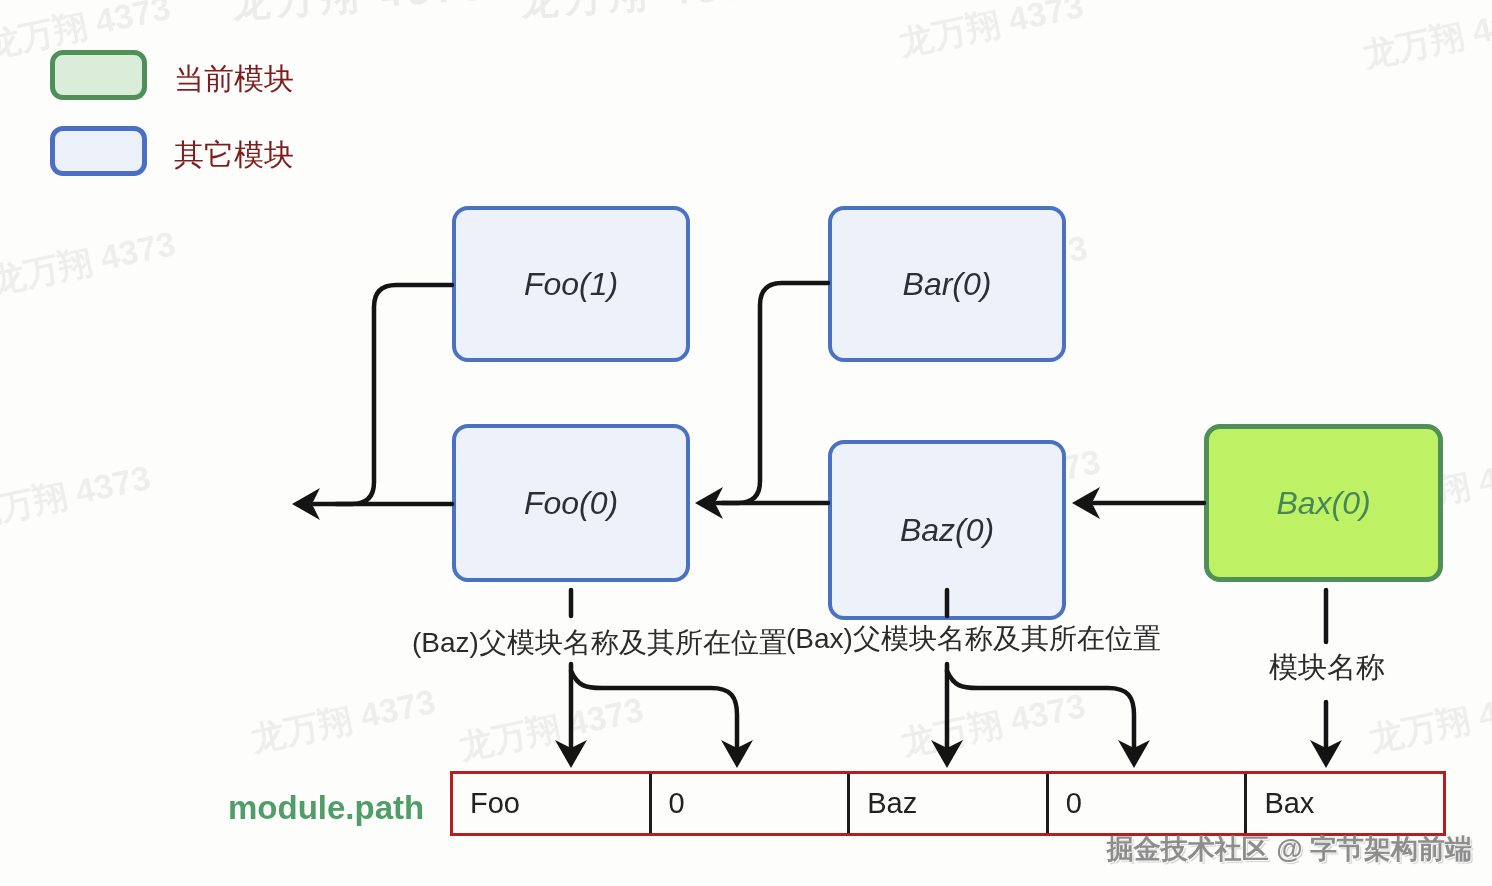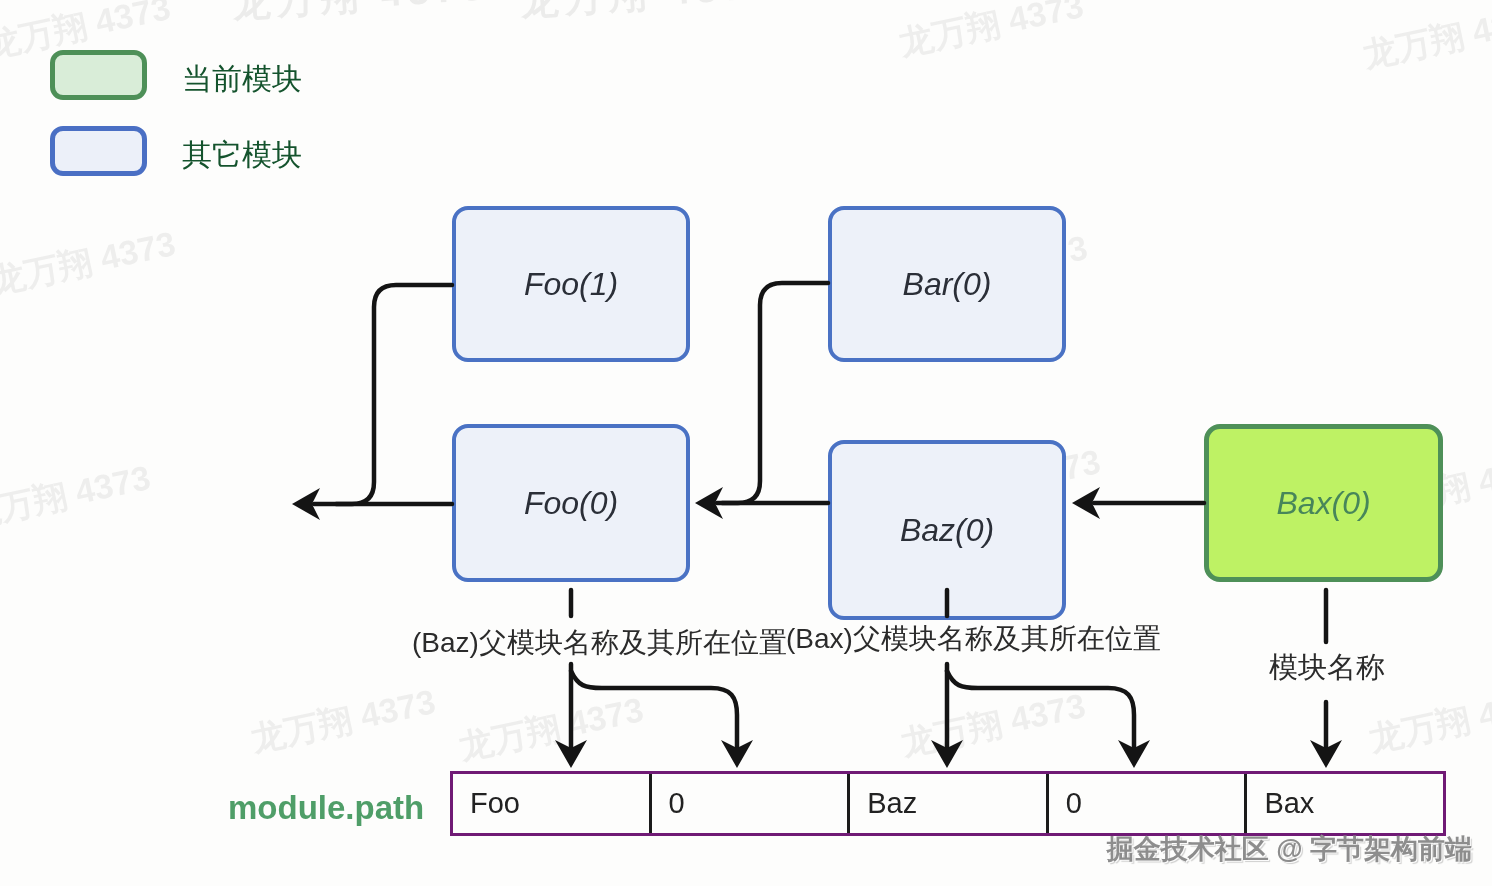--- a/index.html
+++ b/index.html
@@ -18,35 +18,35 @@
   .node.green{
     border:5px solid #4e9058;background:#bef264;color:#47865a;
   }
   
   .legend-swatch{
     position:absolute;box-sizing:border-box;border-radius:13px;z-index:2;
   }
   .legend-swatch.green{border:5px solid #4e9058;background:#d9edd8;}
   .legend-swatch.blue{border:5px solid #4a6fc4;background:#ecf0f9;}
   .legend-label{
-    position:absolute;font-size:30px;color:#14532d;z-index:2;white-space:nowrap;margin-left:8px;
+    position:absolute;font-size:30px;color:#7f1d1d;z-index:2;white-space:nowrap;
   }
   
   #wires{position:absolute;left:0;top:0;z-index:3;}
   #wires path{stroke:#141414;stroke-width:4.5;fill:none;stroke-linecap:round;}
   #wires path.head{fill:#141414;stroke:none;}
   
   .anno{
     position:absolute;font-size:28px;color:#2b2b2b;z-index:4;
     white-space:nowrap;text-align:center;
   }
   
   #path-table{
     position:absolute;left:450px;top:771px;width:996px;height:65px;
-    display:flex;z-index:4;border:3px solid #701a75;box-sizing:border-box;
+    display:flex;z-index:4;border:3px solid #b91c1c;box-sizing:border-box;
     background:#fdfdfc;
   }
   #path-table .cell{
     flex:1;display:flex;align-items:center;padding-left:17px;
     font-size:29px;color:#222;border-left:3px solid #1b1b1b;box-sizing:border-box;
   }
   #path-table .cell:first-child{border-left:none;}
   #table-caption{
     position:absolute;left:228px;top:789px;width:185px;z-index:4;
     font-size:33px;font-weight:bold;color:#4f9e68;white-space:nowrap;

